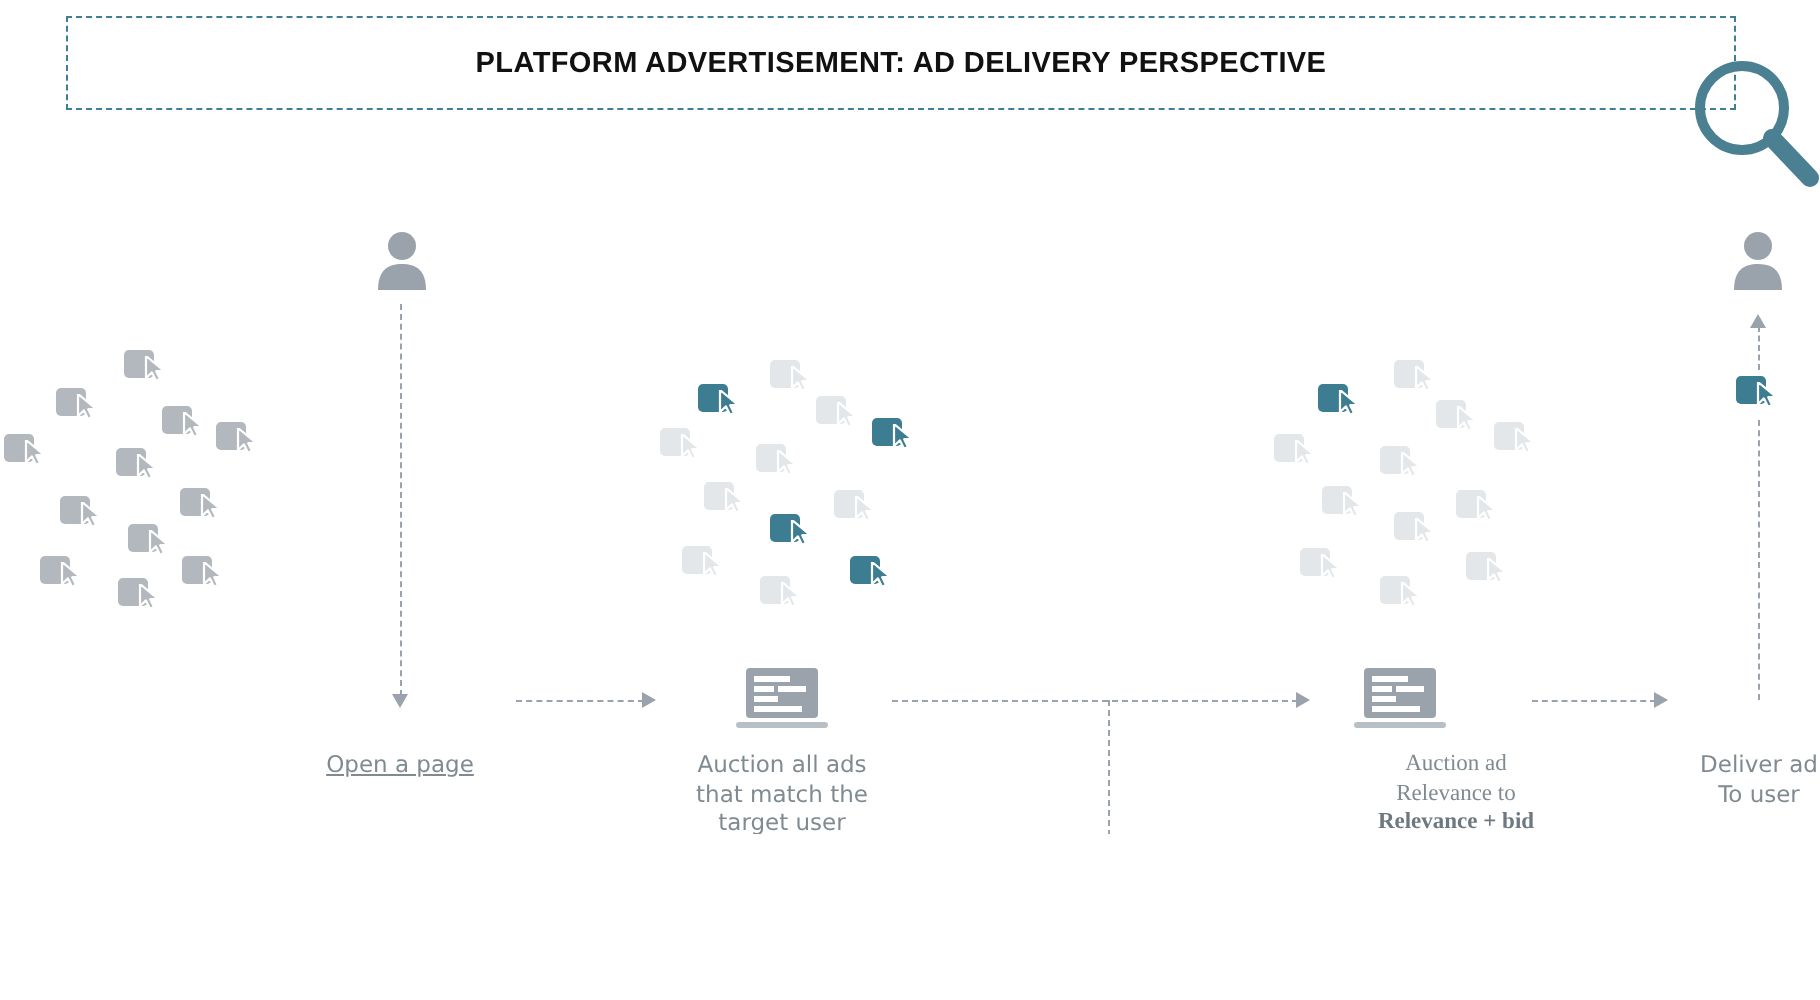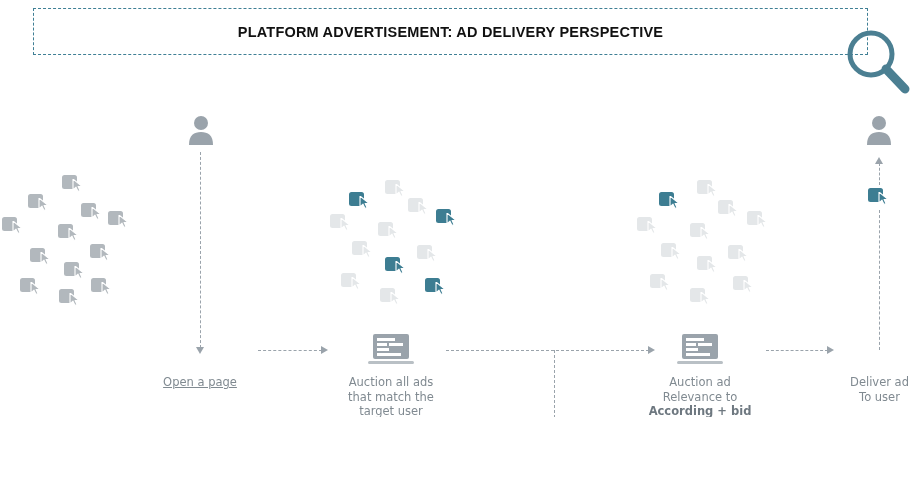--- a/index.html
+++ b/index.html
@@ -467,24 +467,24 @@
   <div class="caption" style="left:140px; top:375px; width:120px;text-decoration:underline;">
     <div>Open a page</div>
   </div>
 
   <div class="caption" style="left:331px; top:375px; width:120px;">
     <div>Auction all ads</div>
     <div>that match the</div>
     <div>target user</div>
   </div>
 
-  <div class="caption" style="left:640px; top:375px; width:120px;">
+  <div class="caption" style="left:668px; top:375px; width:120px;font-family:Liberation Serif, serif;">
     <div>Auction ad</div>
     <div>Relevance to</div>
-    <div class="bold">According + bid</div>
+    <div class="bold">Relevance + bid</div>
   </div>
 
   <div class="caption" style="left:822px; top:375px; width:115px;">
     <div>Deliver ad</div>
     <div>To user</div>
   </div>
 
 
 </div>
 

